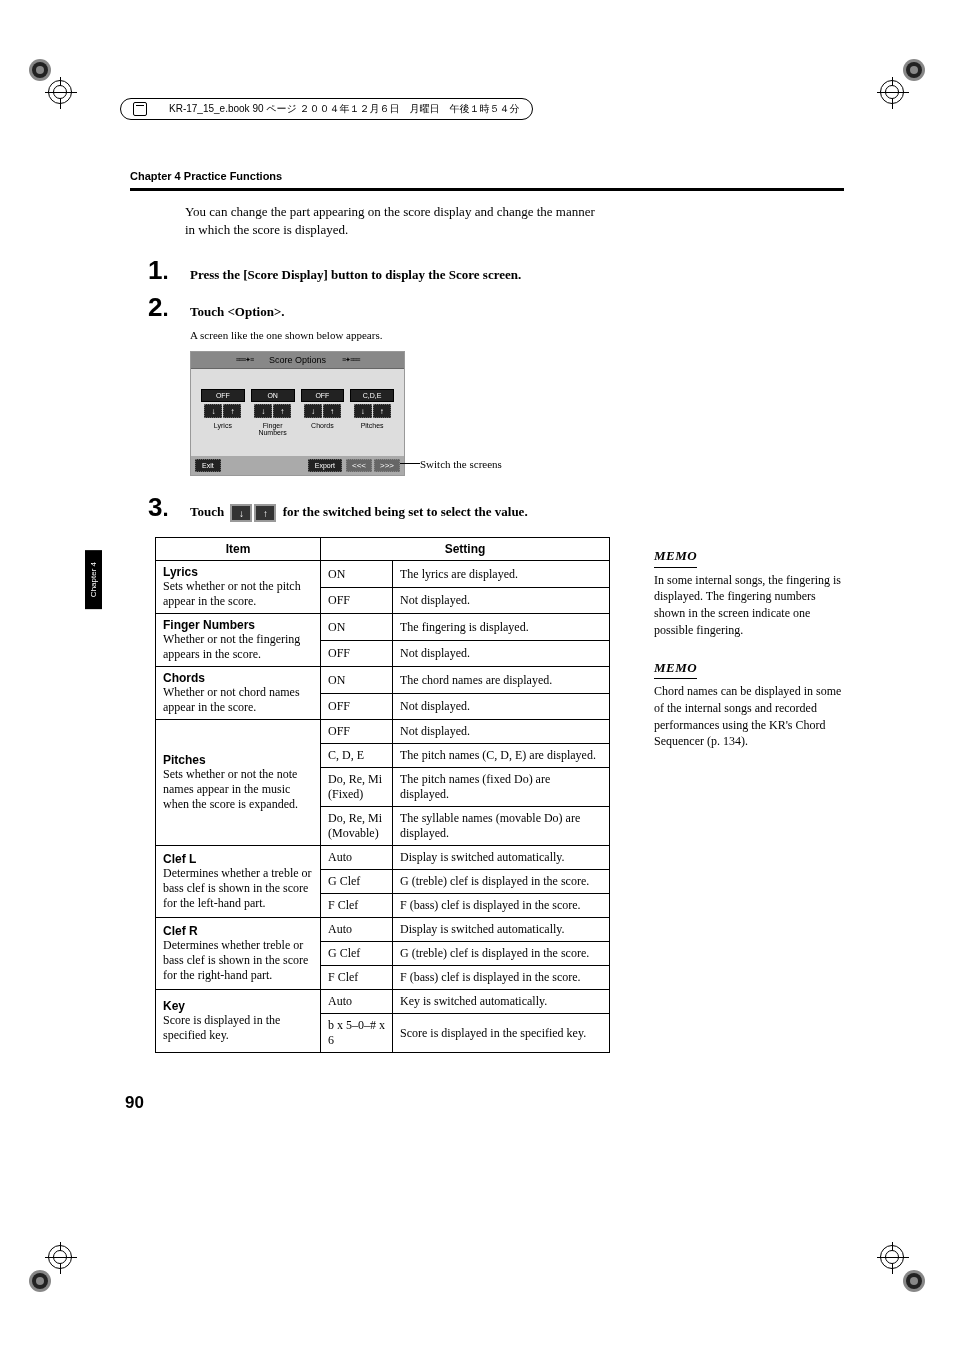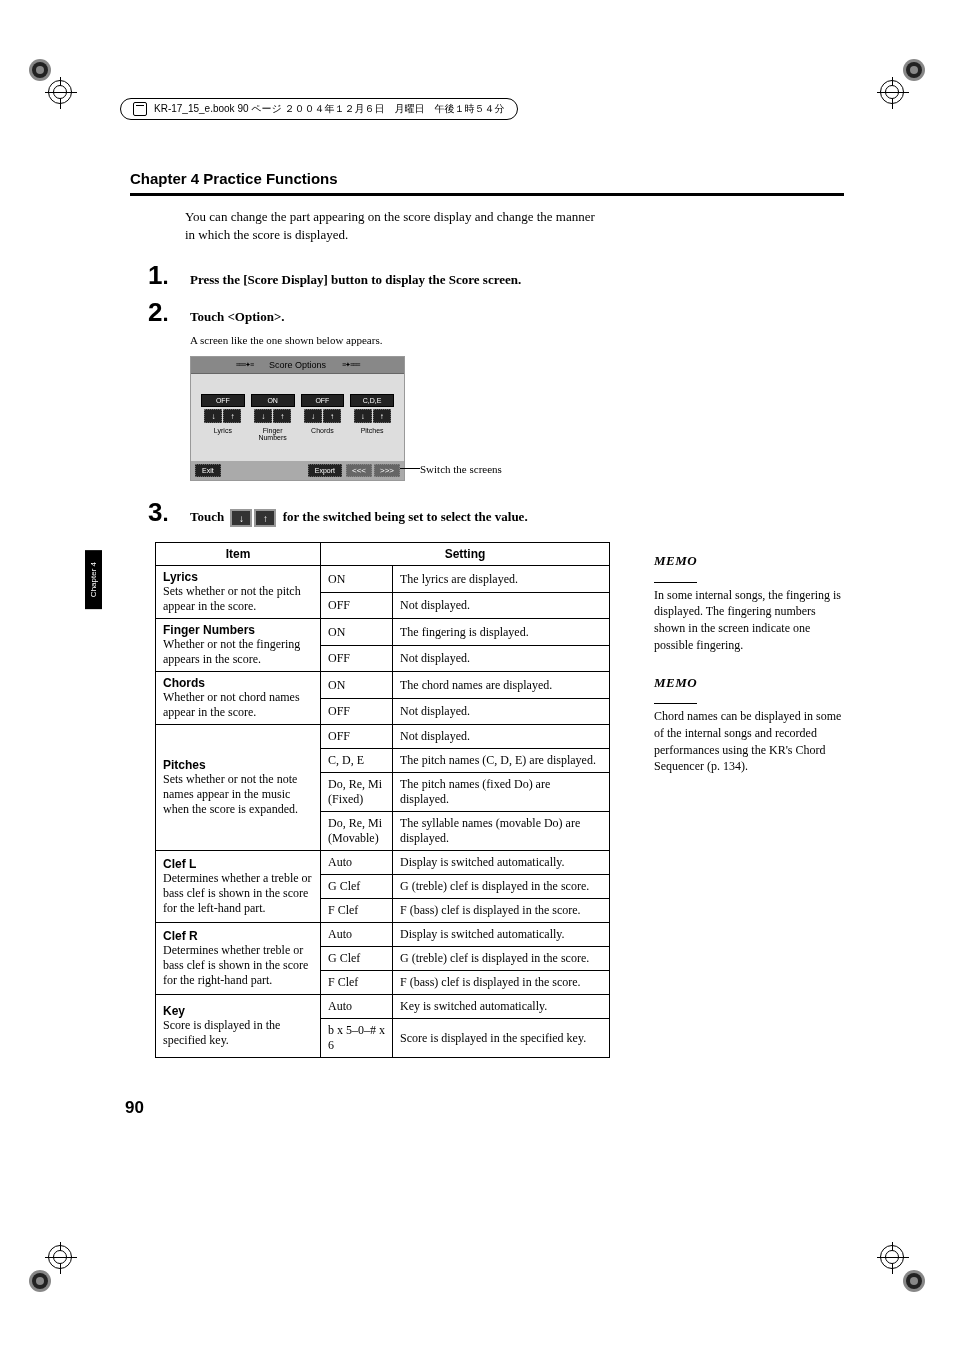--- a/index.html
+++ b/index.html
@@ -19,21 +19,21 @@
     .page-container {
       position: absolute;
       top: 170px;
       left: 130px;
       right: 110px;
     }
     
     .chapter-header {
       font-family: Arial, sans-serif;
       font-weight: bold;
-      font-size: 15px;
+      font-size: 11px;
       margin-bottom: 6px;
     }
     
     .chapter-rule {
       border: none;
       border-top: 3px solid #000;
       margin-bottom: 12px;
     }
     
     .section-title {
@@ -303,21 +303,21 @@
     }
     
     .memo-label {
       font-family: "Times New Roman", serif;
       font-style: italic;
       font-weight: bold;
       font-size: 13px;
       border-bottom: 1px solid #000;
       display: inline-block;
       margin-bottom: 4px;
-      padding-bottom: 11px;
+      padding-bottom: 1px;
       letter-spacing: 0.5px;
     }
     
     .memo-text {
       margin-bottom: 20px;
     }
     
     .side-tab {
       position: absolute;
       left: -45px;
@@ -345,21 +345,21 @@
       position: absolute;
       top: 98px;
       left: 120px;
       font-size: 10px;
       font-family: Arial, sans-serif;
       border: 1px solid #000;
       border-radius: 11px;
       padding: 3px 12px;
       display: flex;
       align-items: center;
-      gap: 7px;
+      gap: 22px;
     }
     
     .print-icon {
       width: 14px;
       height: 14px;
       border: 1px solid #000;
       border-radius: 2px;
       display: inline-block;
       position: relative;
     }

